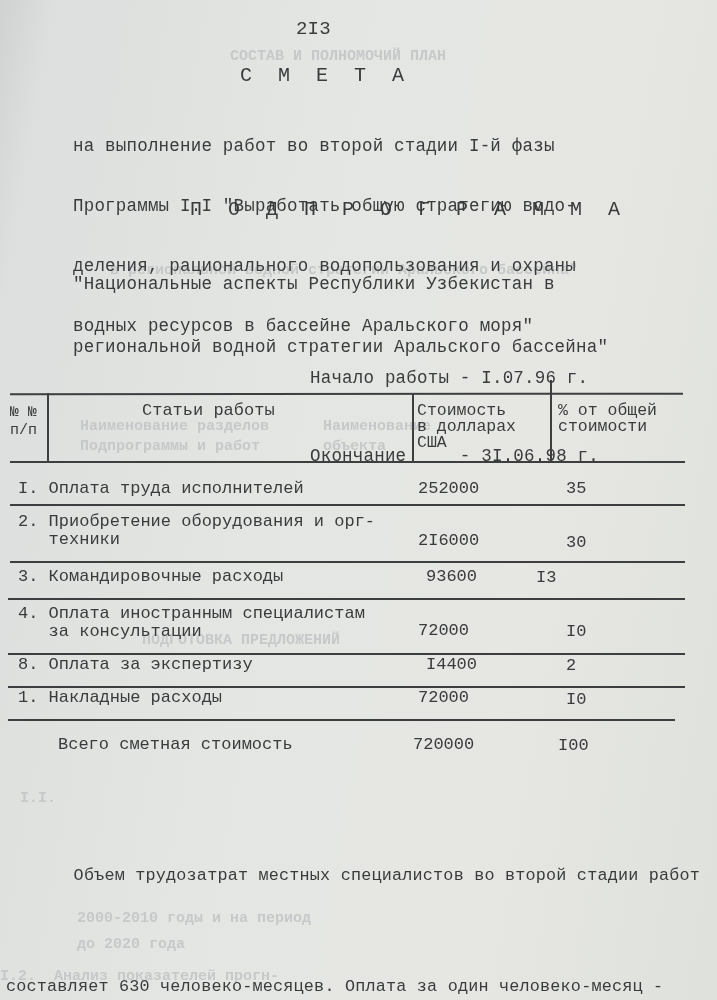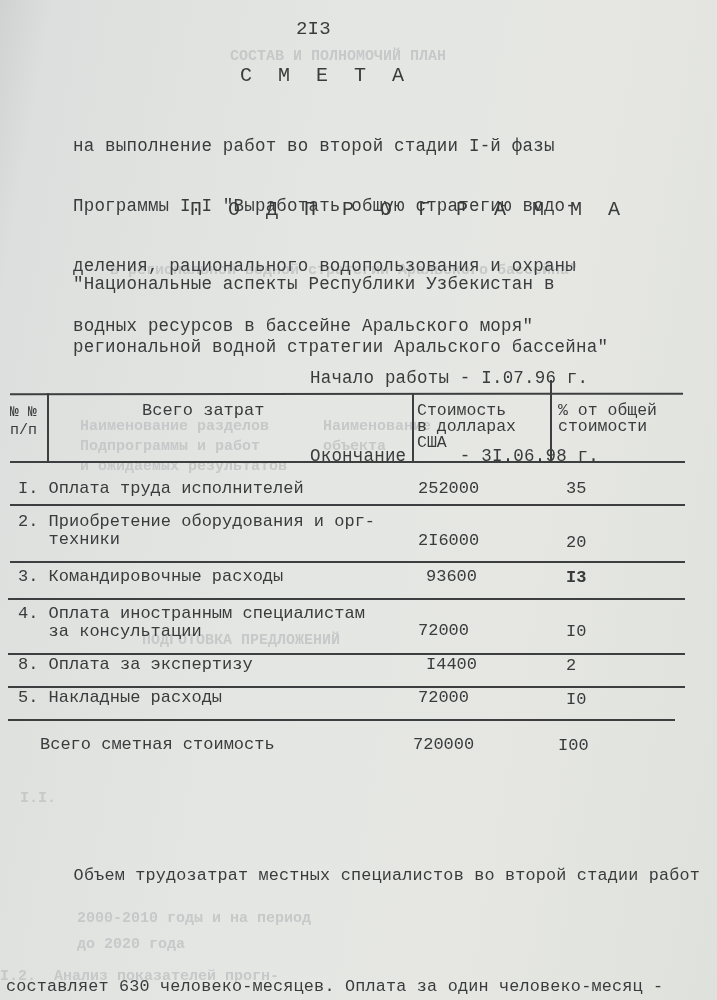--- a/index.html
+++ b/index.html
@@ -33,21 +33,20 @@
   </style>
 </head>
 <body>
 
 <div class="page">
 
   <div class="ghost" style="left:110px;top:262px;">в региональной водной стратегии Аральского бассейна"</div>
   <div class="ghost" style="left:230px;top:48px;">СОСТАВ И ПОЛНОМОЧИЙ ПЛАН</div>
   <div class="ghost" style="left:80px;top:418px;">Наименование разделов      Наименование</div>
   <div class="ghost" style="left:80px;top:438px;">Подпрограммы и работ       объекта</div>
-  <div class="ghost" style="left:80px;top:458px;">и ожидаемых результатов</div>
   <div class="ghost" style="left:110px;top:632px;margin-left:32px;">ПОДГОТОВКА ПРЕДЛОЖЕНИЙ</div>
   <div class="ghost" style="left:20px;top:790px;">I.I.</div>
   <div class="ghost" style="left:50px;top:910px;">   2000-2010 годы и на период</div>
   <div class="ghost" style="left:50px;top:936px;">   до 2020 года</div>
   <div class="ghost" style="left:0px;top:968px;">I.2.  Анализ показателей прогн-</div>
 
   <div class="t pagenum">2I3</div>
   <div class="t title">С М Е Т А</div>
   <div class="t subprog">П О Д П Р О Г Р А М М А</div>
 
@@ -75,67 +74,67 @@
     <div class="hline" style="left:8px;top:598px;width:677px;"></div>
     <div class="hline" style="left:8px;top:653px;width:677px;"></div>
     <div class="hline" style="left:8px;top:686px;width:677px;"></div>
     <div class="hline" style="left:8px;top:719px;width:667px;"></div>
     <div class="vline" style="left:47px;top:393px;height:68px;"></div>
     <div class="vline" style="left:412px;top:393px;height:68px;"></div>
     <div class="vline" style="left:550px;top:380px;height:81px;"></div>
 
     <div class="cell hdr" style="left:10px;top:404px;font-size:15px;line-height:18px;">№ №
 п/п</div>
-    <div class="cell hdr" style="left:142px;top:403px;font-size:17px;">Всего затрат</div>
+    <div class="cell hdr" style="left:142px;top:403px;font-size:17px;">Статьи работы</div>
     <div class="cell hdr" style="left:417px;top:403px;">Стоимость
 в долларах
 США</div>
     <div class="cell hdr" style="left:558px;top:403px;">% от общей
 стоимости</div>
 
     <div>
       <div class="cell" style="left:18px;top:480px;">I. Оплата труда исполнителей</div>
       <div class="cell num" style="left:418px;top:480px;">252000</div>
       <div class="cell num" style="left:566px;top:480px;">35</div>
     </div>
 
     <div>
       <div class="cell" style="left:18px;top:513px;">2. Приобретение оборудования и орг-
    техники</div>
       <div class="cell num" style="left:418px;top:532px;">2I6000</div>
-      <div class="cell num" style="left:566px;top:534px;">20</div>
+      <div class="cell num" style="left:566px;top:534px;">30</div>
     </div>
 
     <div>
       <div class="cell" style="left:18px;top:568px;">3. Командировочные расходы</div>
       <div class="cell num" style="left:426px;top:568px;">93600</div>
-      <div class="cell num" style="left:566px;top:569px;font-weight:bold;">I3</div>
+      <div class="cell num" style="left:536px;top:569px;">I3</div>
     </div>
 
     <div>
       <div class="cell" style="left:18px;top:605px;">4. Оплата иностранным специалистам
    за консультации</div>
       <div class="cell num" style="left:418px;top:622px;">72000</div>
       <div class="cell num" style="left:566px;top:623px;">I0</div>
     </div>
 
     <div>
       <div class="cell" style="left:18px;top:656px;">8. Оплата за экспертизу</div>
       <div class="cell num" style="left:426px;top:656px;">I4400</div>
       <div class="cell num" style="left:566px;top:657px;">2</div>
     </div>
 
     <div>
-      <div class="cell" style="left:18px;top:689px;">5. Накладные расходы</div>
+      <div class="cell" style="left:18px;top:689px;">1. Накладные расходы</div>
       <div class="cell num" style="left:418px;top:689px;">72000</div>
       <div class="cell num" style="left:566px;top:691px;">I0</div>
     </div>
 
     <div>
-      <div class="cell" style="left:40px;top:736px;font-family:Liberation Mono, monospace;">Всего сметная стоимость</div>
+      <div class="cell" style="left:58px;top:736px;font-family:Liberation Mono, monospace;">Всего сметная стоимость</div>
       <div class="cell num" style="left:413px;top:736px;">720000</div>
       <div class="cell num" style="left:558px;top:737px;">I00</div>
     </div>
   </div>
 
   <div class="t para">
     <div style="padding-left:12px;">      Объем трудозатрат местных специалистов во второй стадии работ</div>
     <div style="padding-left:6px;">составляет 630 человеко-месяцев. Оплата за один человеко-месяц -</div>
     
   </div>

